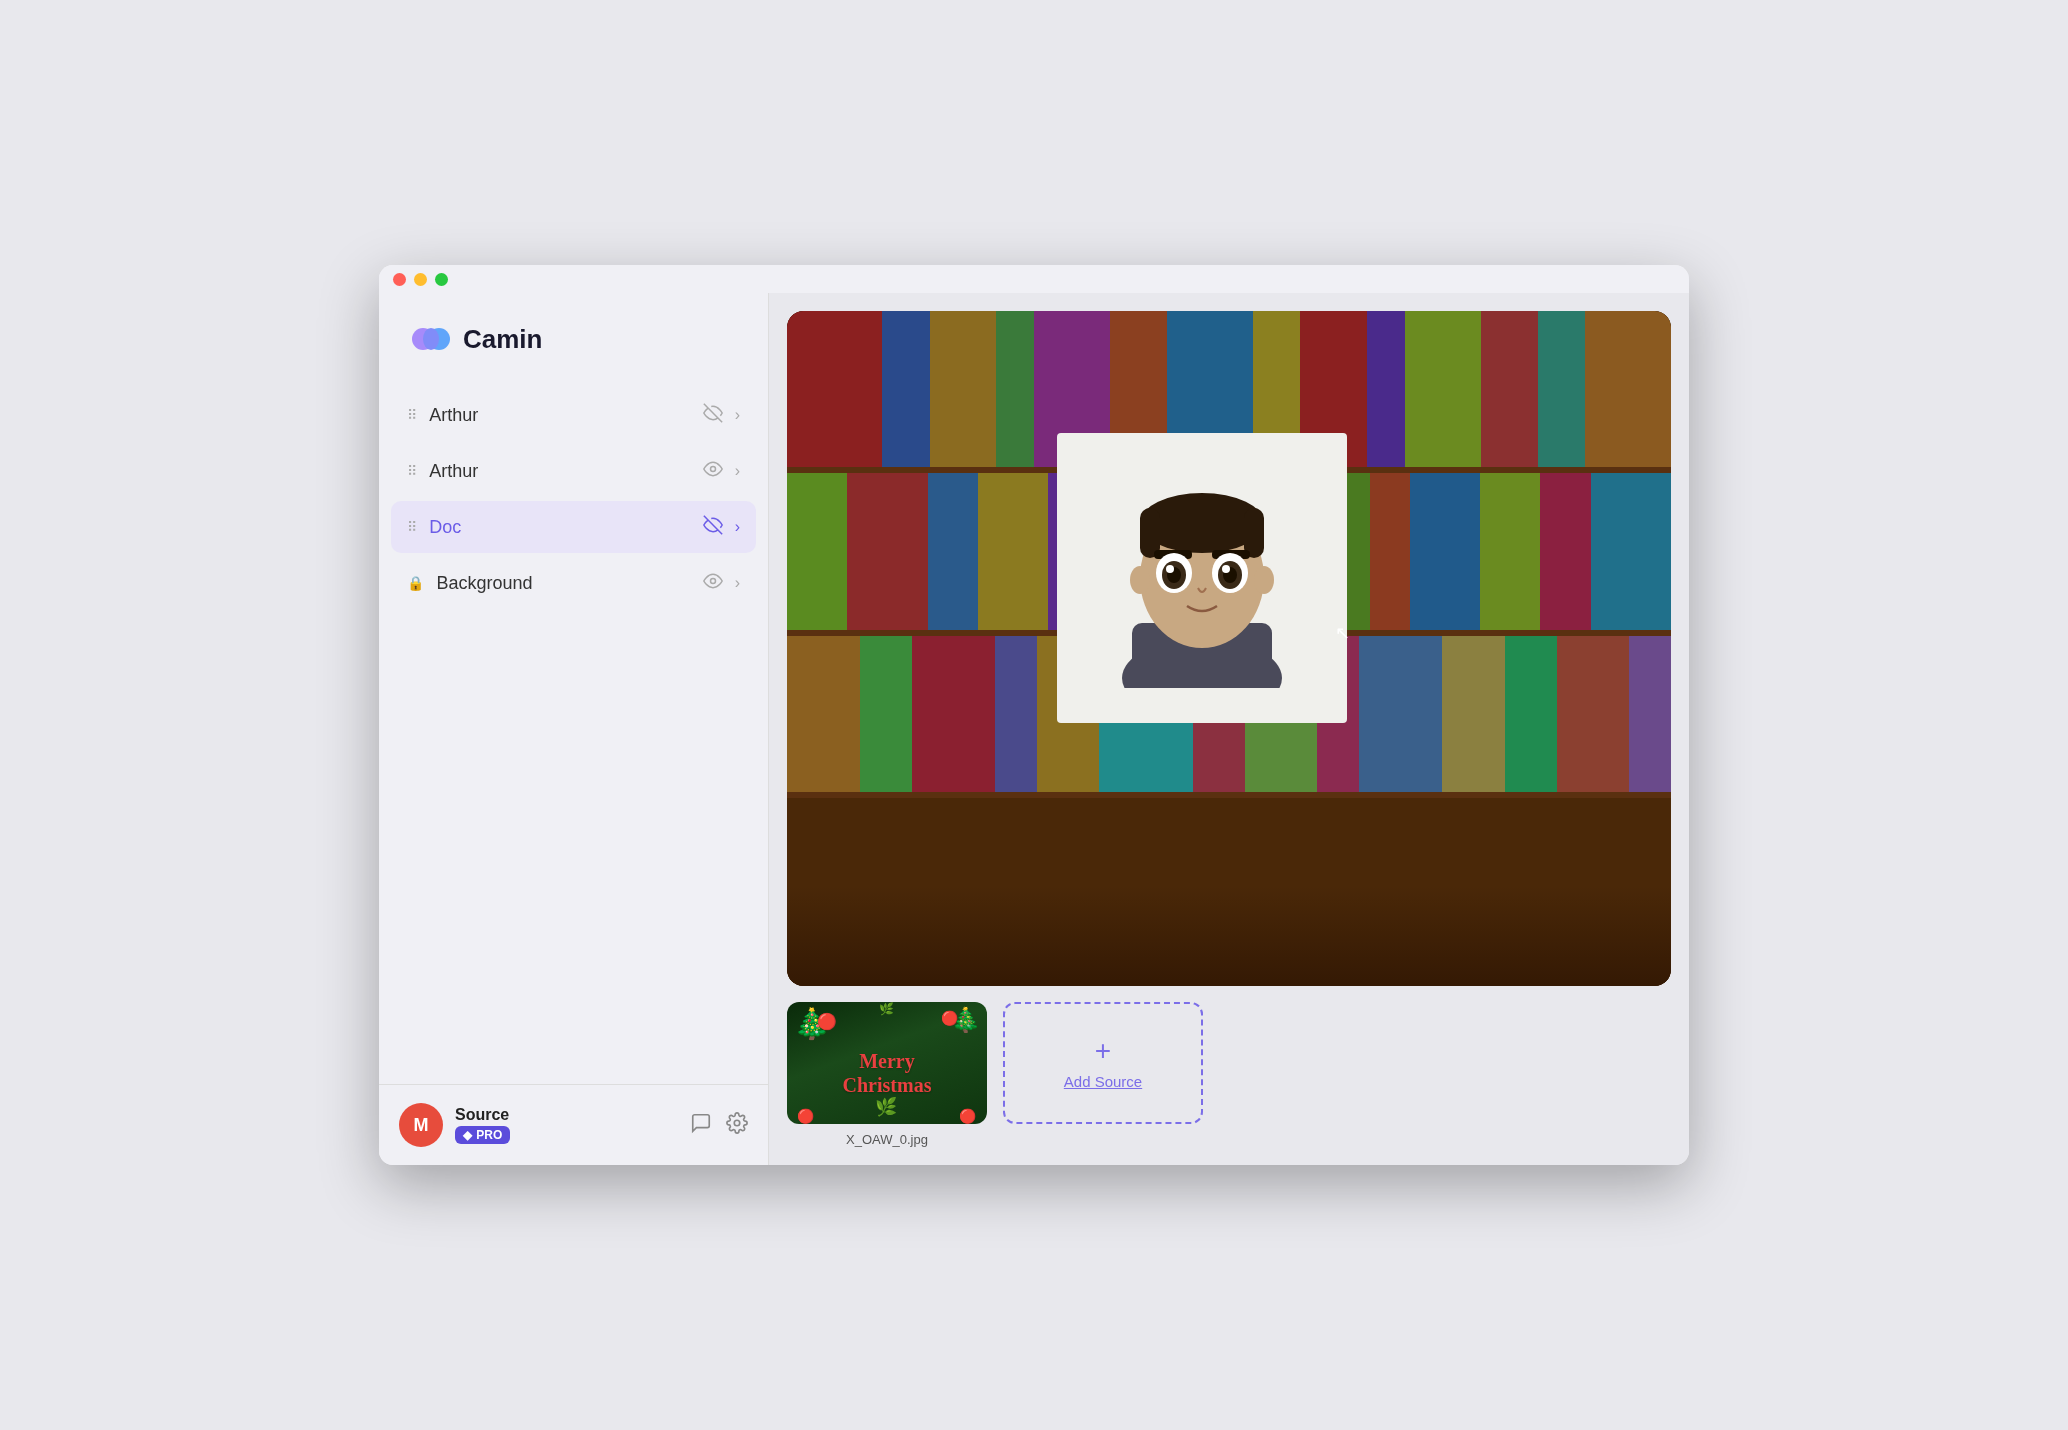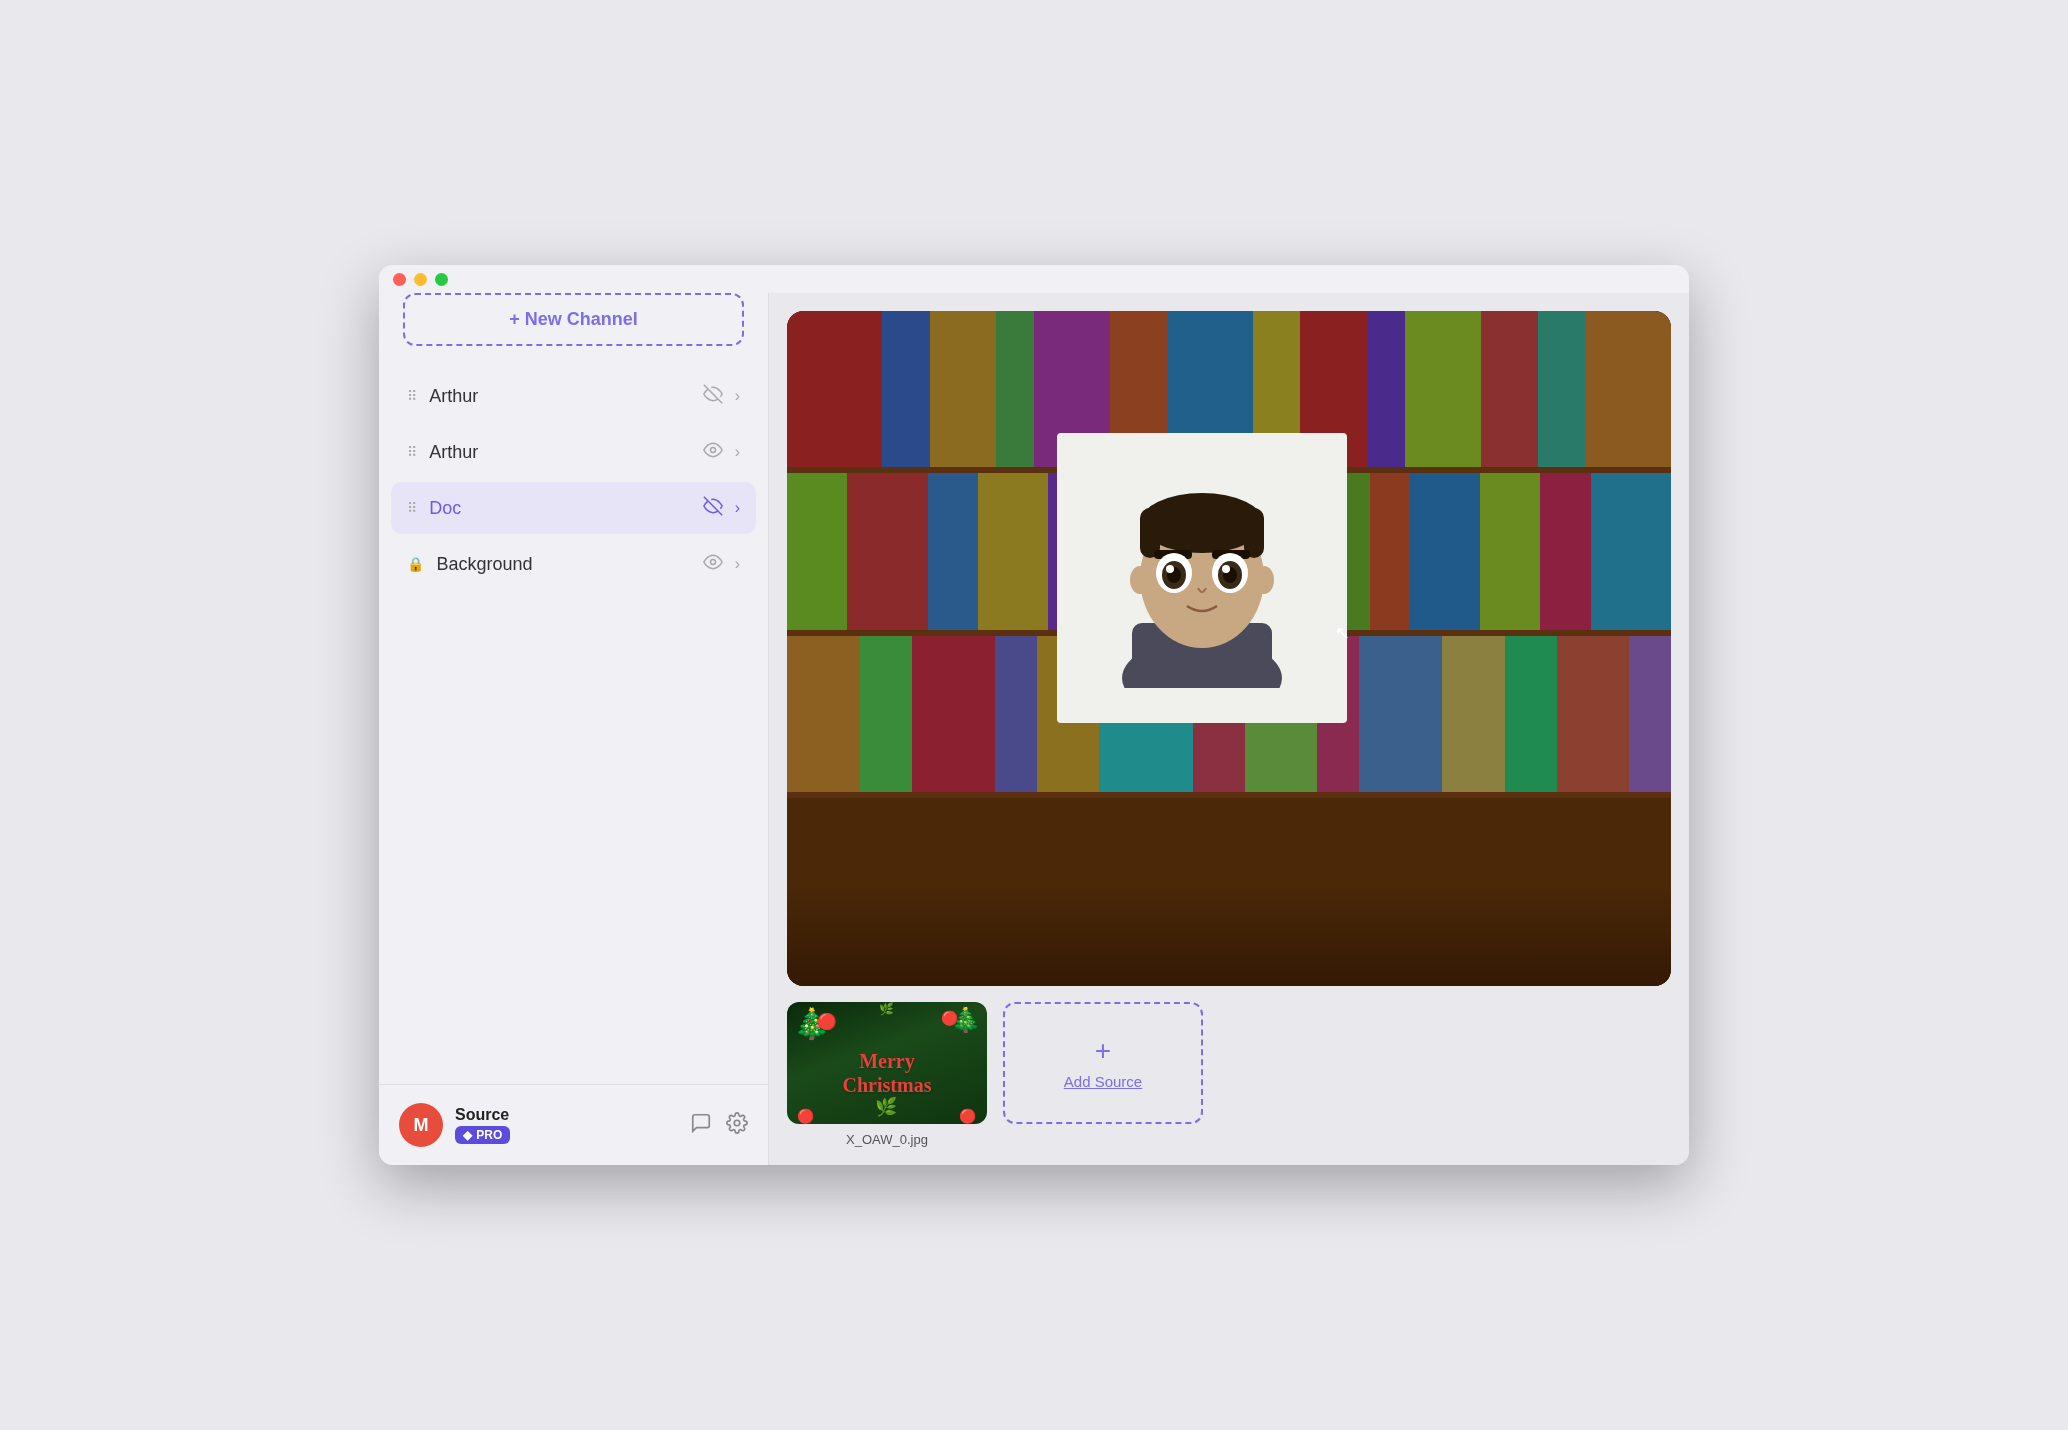--- a/index.html
+++ b/index.html
@@ -291,24 +291,29 @@
   <div class="title-bar">
     <div class="traffic-light">
       <div class="tl-btn tl-close"></div>
       <div class="tl-btn tl-min"></div>
       <div class="tl-btn tl-max"></div>
     </div>
   </div>
 
   <div class="sidebar">
 
-
-    <button class="new-channel-btn">
-      <span>+ New Channel</span>
-    </button>
+    <div class="logo-area">
+      <svg class="logo-icon" viewBox="0 0 44 44" fill="none" xmlns="http://www.w3.org/2000/svg">
+        <circle cx="14" cy="22" r="11" fill="#a78bfa"></circle>
+        <circle cx="30" cy="22" r="11" fill="#60a5fa"></circle>
+        <ellipse cx="22" cy="22" rx="8" ry="11" fill="#818cf8"></ellipse>
+      </svg>
+      <span class="logo-text">Camin</span>
+    </div>
+
 
     <ul class="nav-list">
 
       <li class="nav-item">
         <span class="drag-dots">⠿</span>
         <span class="item-label">Arthur</span>
         <span class="eye-icon">
           <svg width="20" height="20" viewBox="0 0 24 24" fill="none" stroke="currentColor" stroke-width="1.8">
             <path d="M17.94 17.94A10.07 10.07 0 0112 20c-7 0-11-8-11-8a18.45 18.45 0 015.06-5.94"></path>
             <path d="M9.9 4.24A9.12 9.12 0 0112 4c7 0 11 8 11 8a18.5 18.5 0 01-2.16 3.19"></path>

